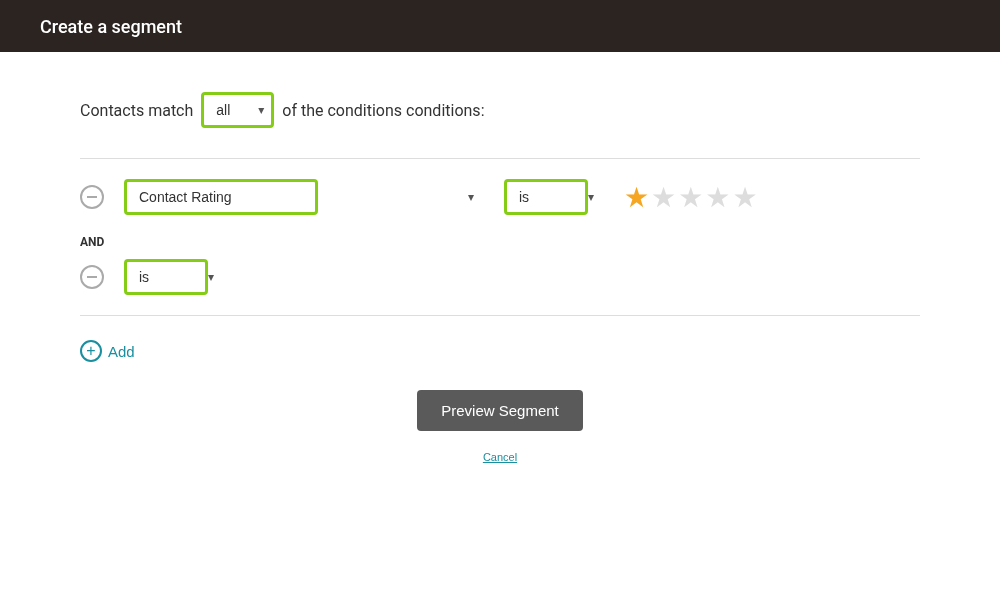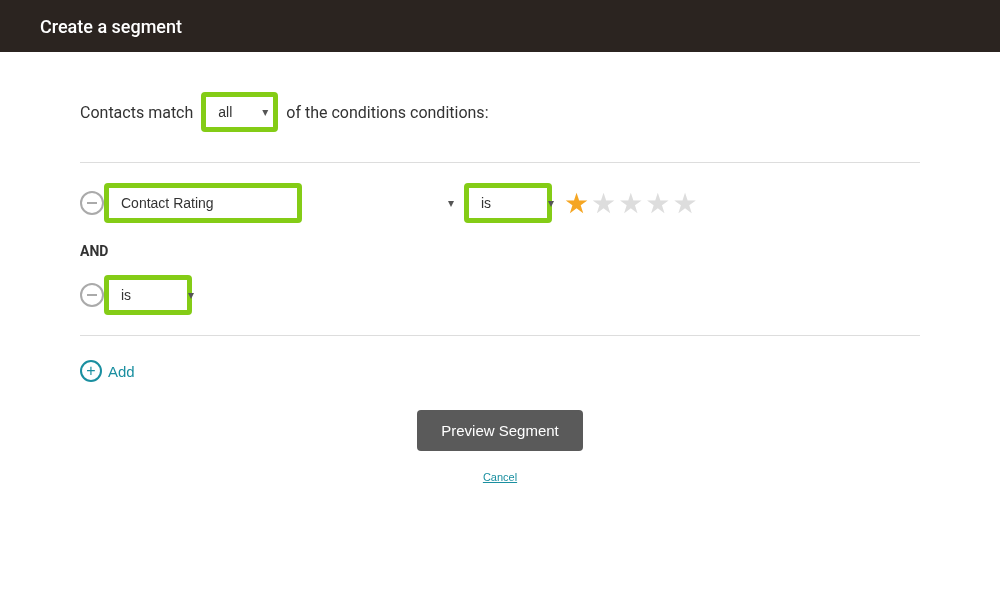--- a/index.html
+++ b/index.html
@@ -47,21 +47,21 @@
       color: #333;
       font-weight: 400;
     }
 
     .select-wrapper {
       position: relative;
       display: inline-block;
     }
 
     .select-wrapper select {
-      border: 5px solid #84cc16;
+      border: 3px solid #84cc16;
       border-radius: 4px;
       padding: 7px 32px 7px 12px;
       font-size: 14px;
       color: #333;
       background: #fff;
       cursor: pointer;
       appearance: none;
       -webkit-appearance: none;
       outline: none;
     }
@@ -84,21 +84,21 @@
 
     .divider {
       border: none;
       border-top: 1px solid #ddd;
       margin: 0 0 20px 0;
     }
 
     .condition-row {
       display: flex;
       align-items: center;
-      gap: 0;
+      gap: 20px;
       margin-bottom: 20px;
     }
 
     .remove-btn {
       background: none;
       border: none;
       cursor: pointer;
       color: #999;
       font-size: 18px;
       display: flex;
@@ -140,24 +140,24 @@
       font-size: 28px;
       color: #ddd;
       cursor: pointer;
     }
 
     .star.filled {
       color: #f5a623;
     }
 
     .and-label {
-      font-size: 14px;
+      font-size: 12px;
       font-weight: 700;
       color: #333;
-      margin-bottom: 16px;
+      margin-bottom: 10px;
     }
 
     .bottom-divider {
       border: none;
       border-top: 1px solid #ddd;
       margin: 20px 0 24px 0;
     }
 
     .add-row {
       display: flex;

